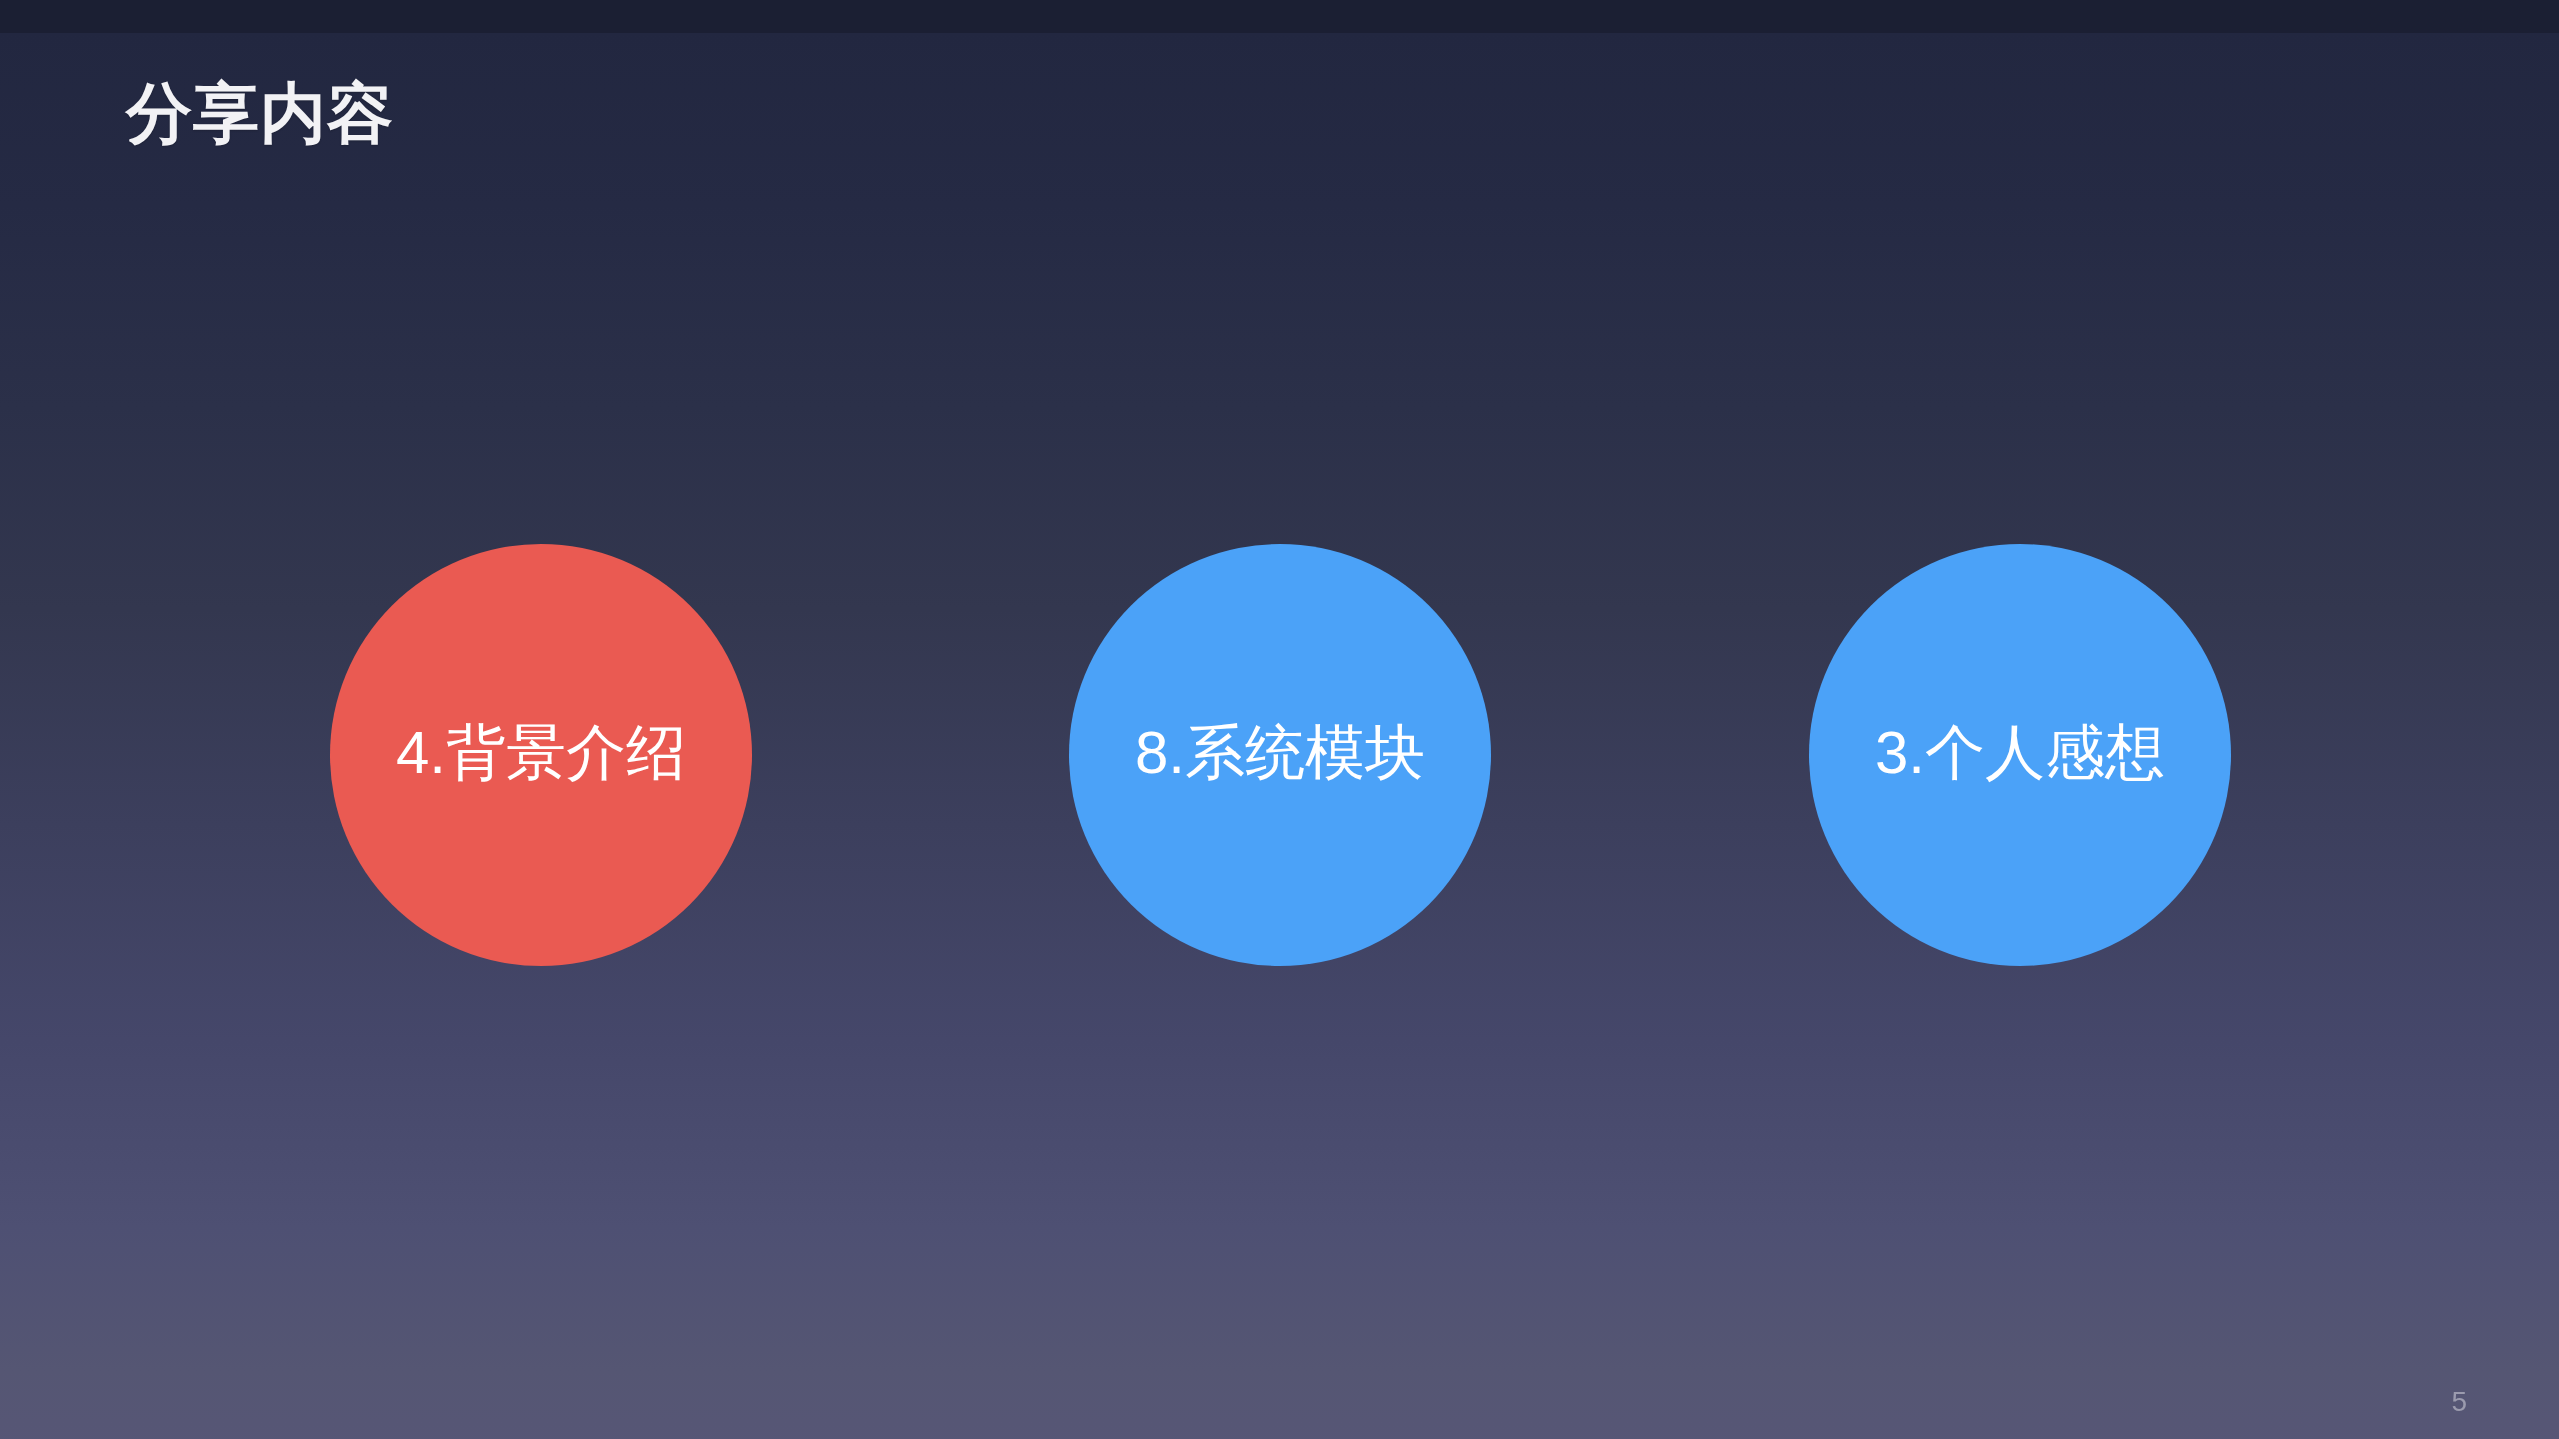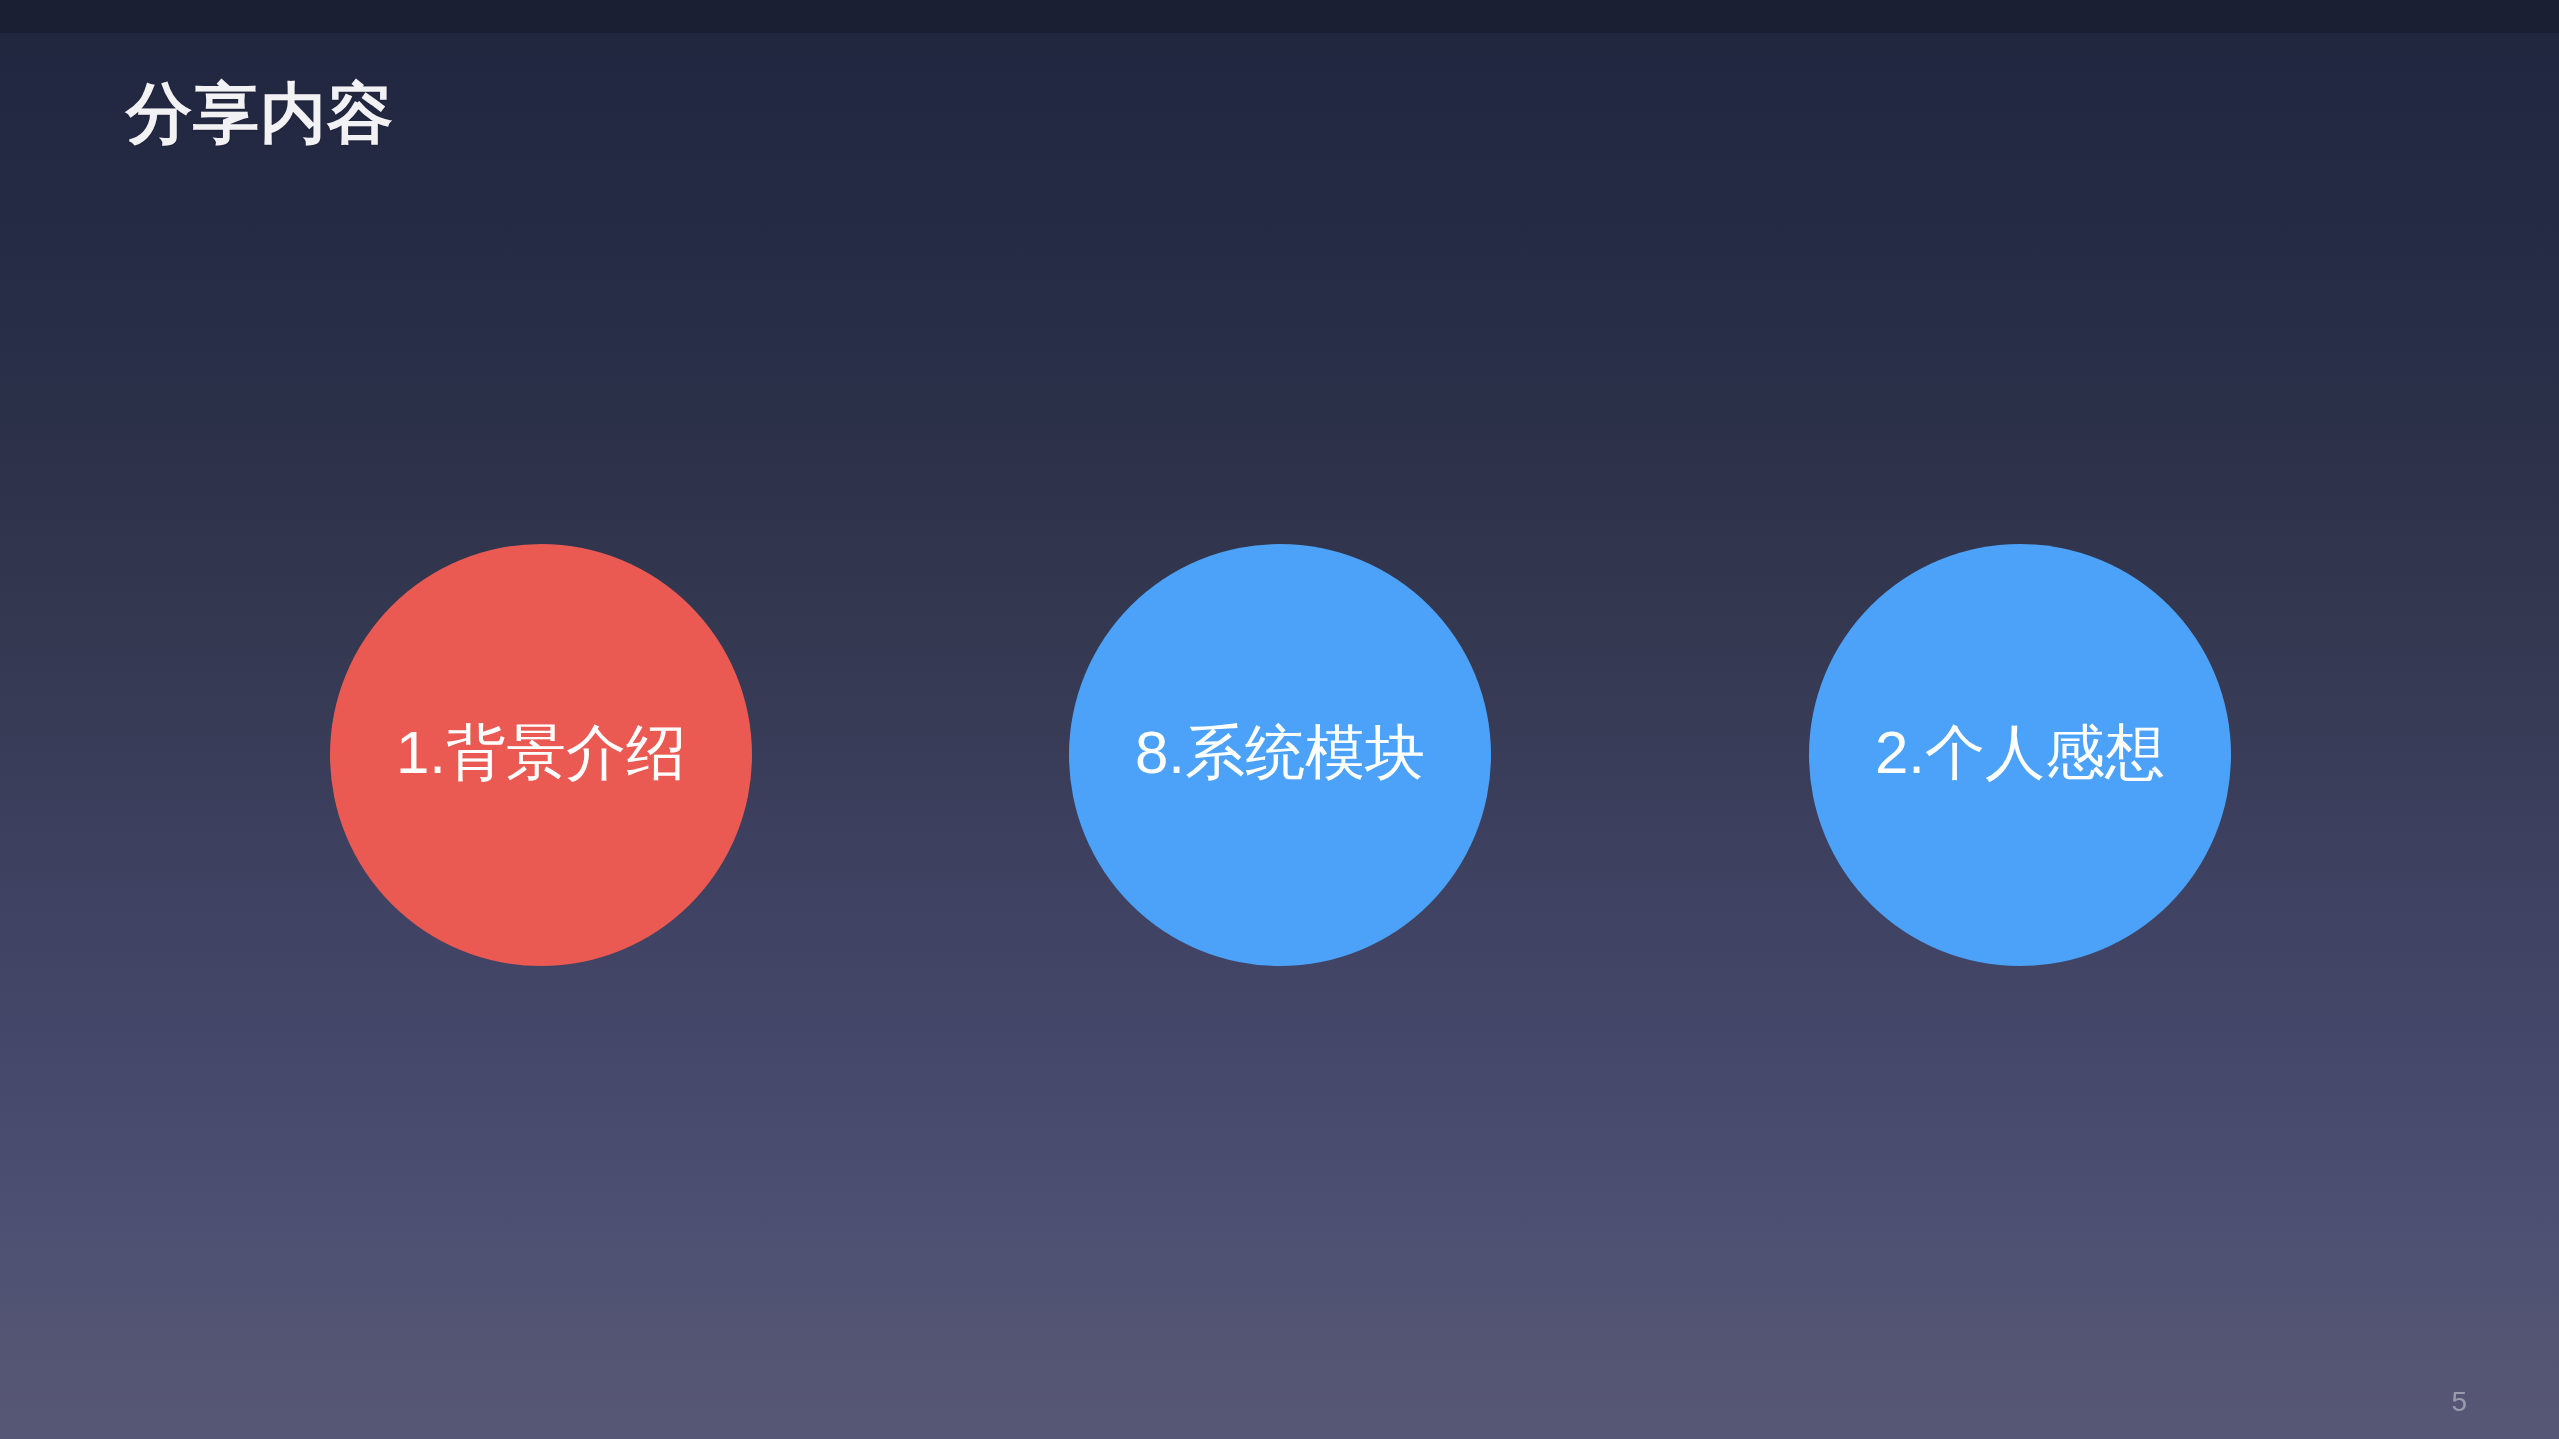--- a/index.html
+++ b/index.html
@@ -87,28 +87,28 @@
 </head>
 <body>
 
 <div class="slide">
 
   <div class="slide-title">分享内容</div>
 
   <div class="circle-row">
 
     <div class="circle circle-1">
-      <span class="circle-label">1.背景介绍</span>
+      <span class="circle-label">4.背景介绍</span>
     </div>
 
     <div class="circle circle-2">
       <span class="circle-label">8.系统模块</span>
     </div>
 
     <div class="circle circle-3">
-      <span class="circle-label">2.个人感想</span>
+      <span class="circle-label">3.个人感想</span>
     </div>
 
   </div>
 
   <div class="page-number">5</div>
 
 </div>
 
 </body></html>

